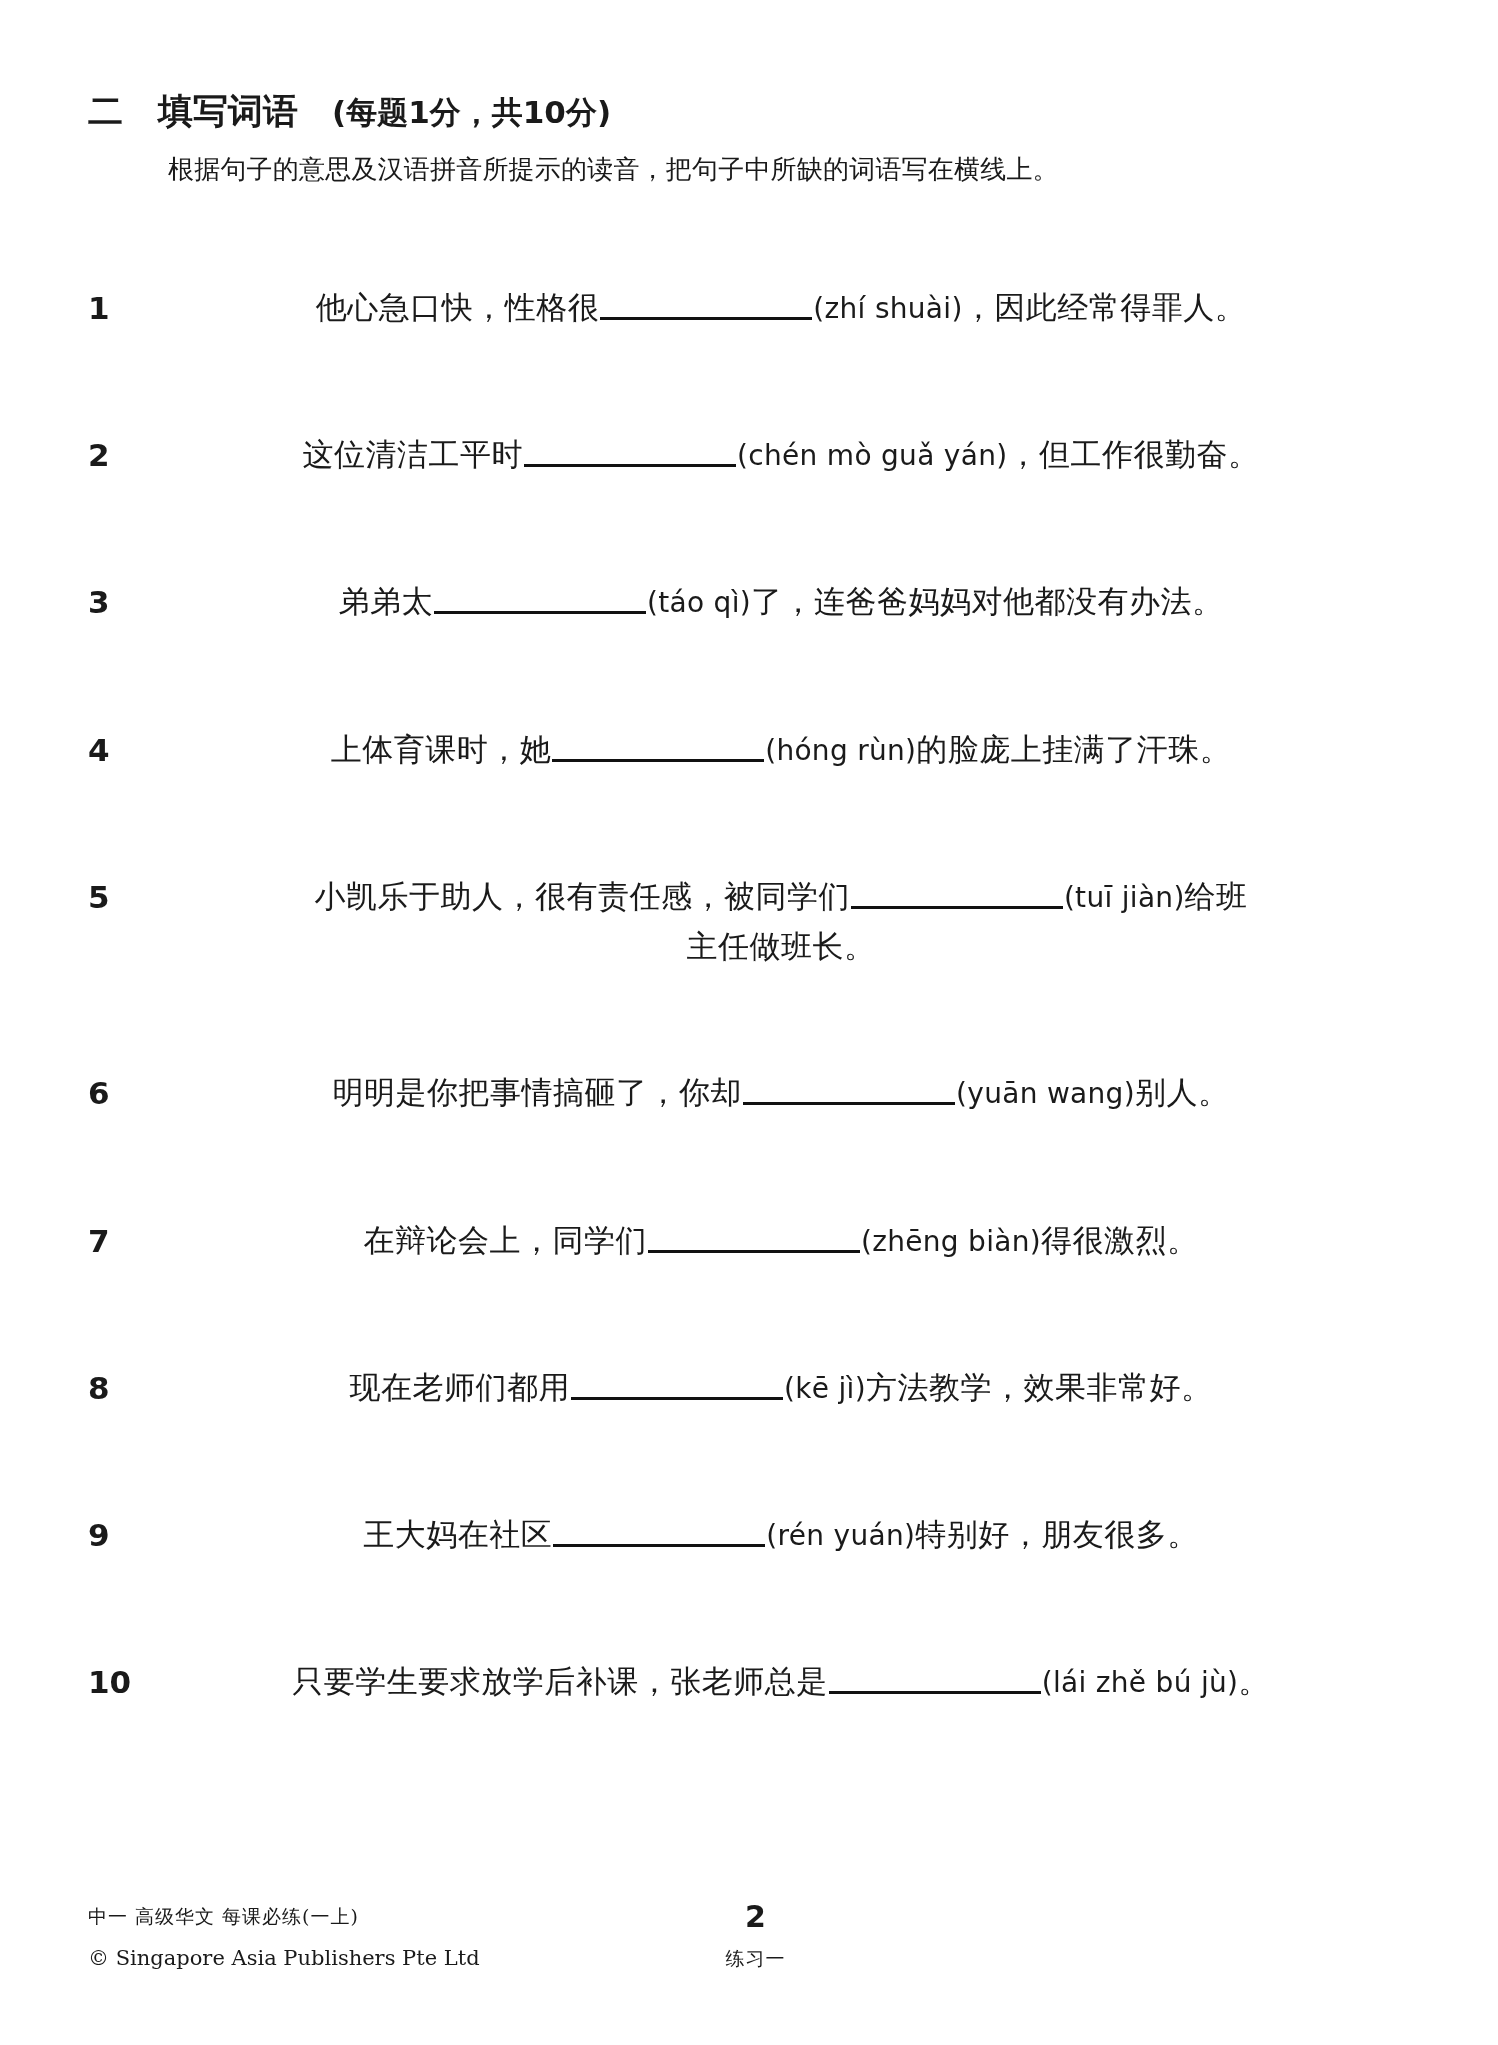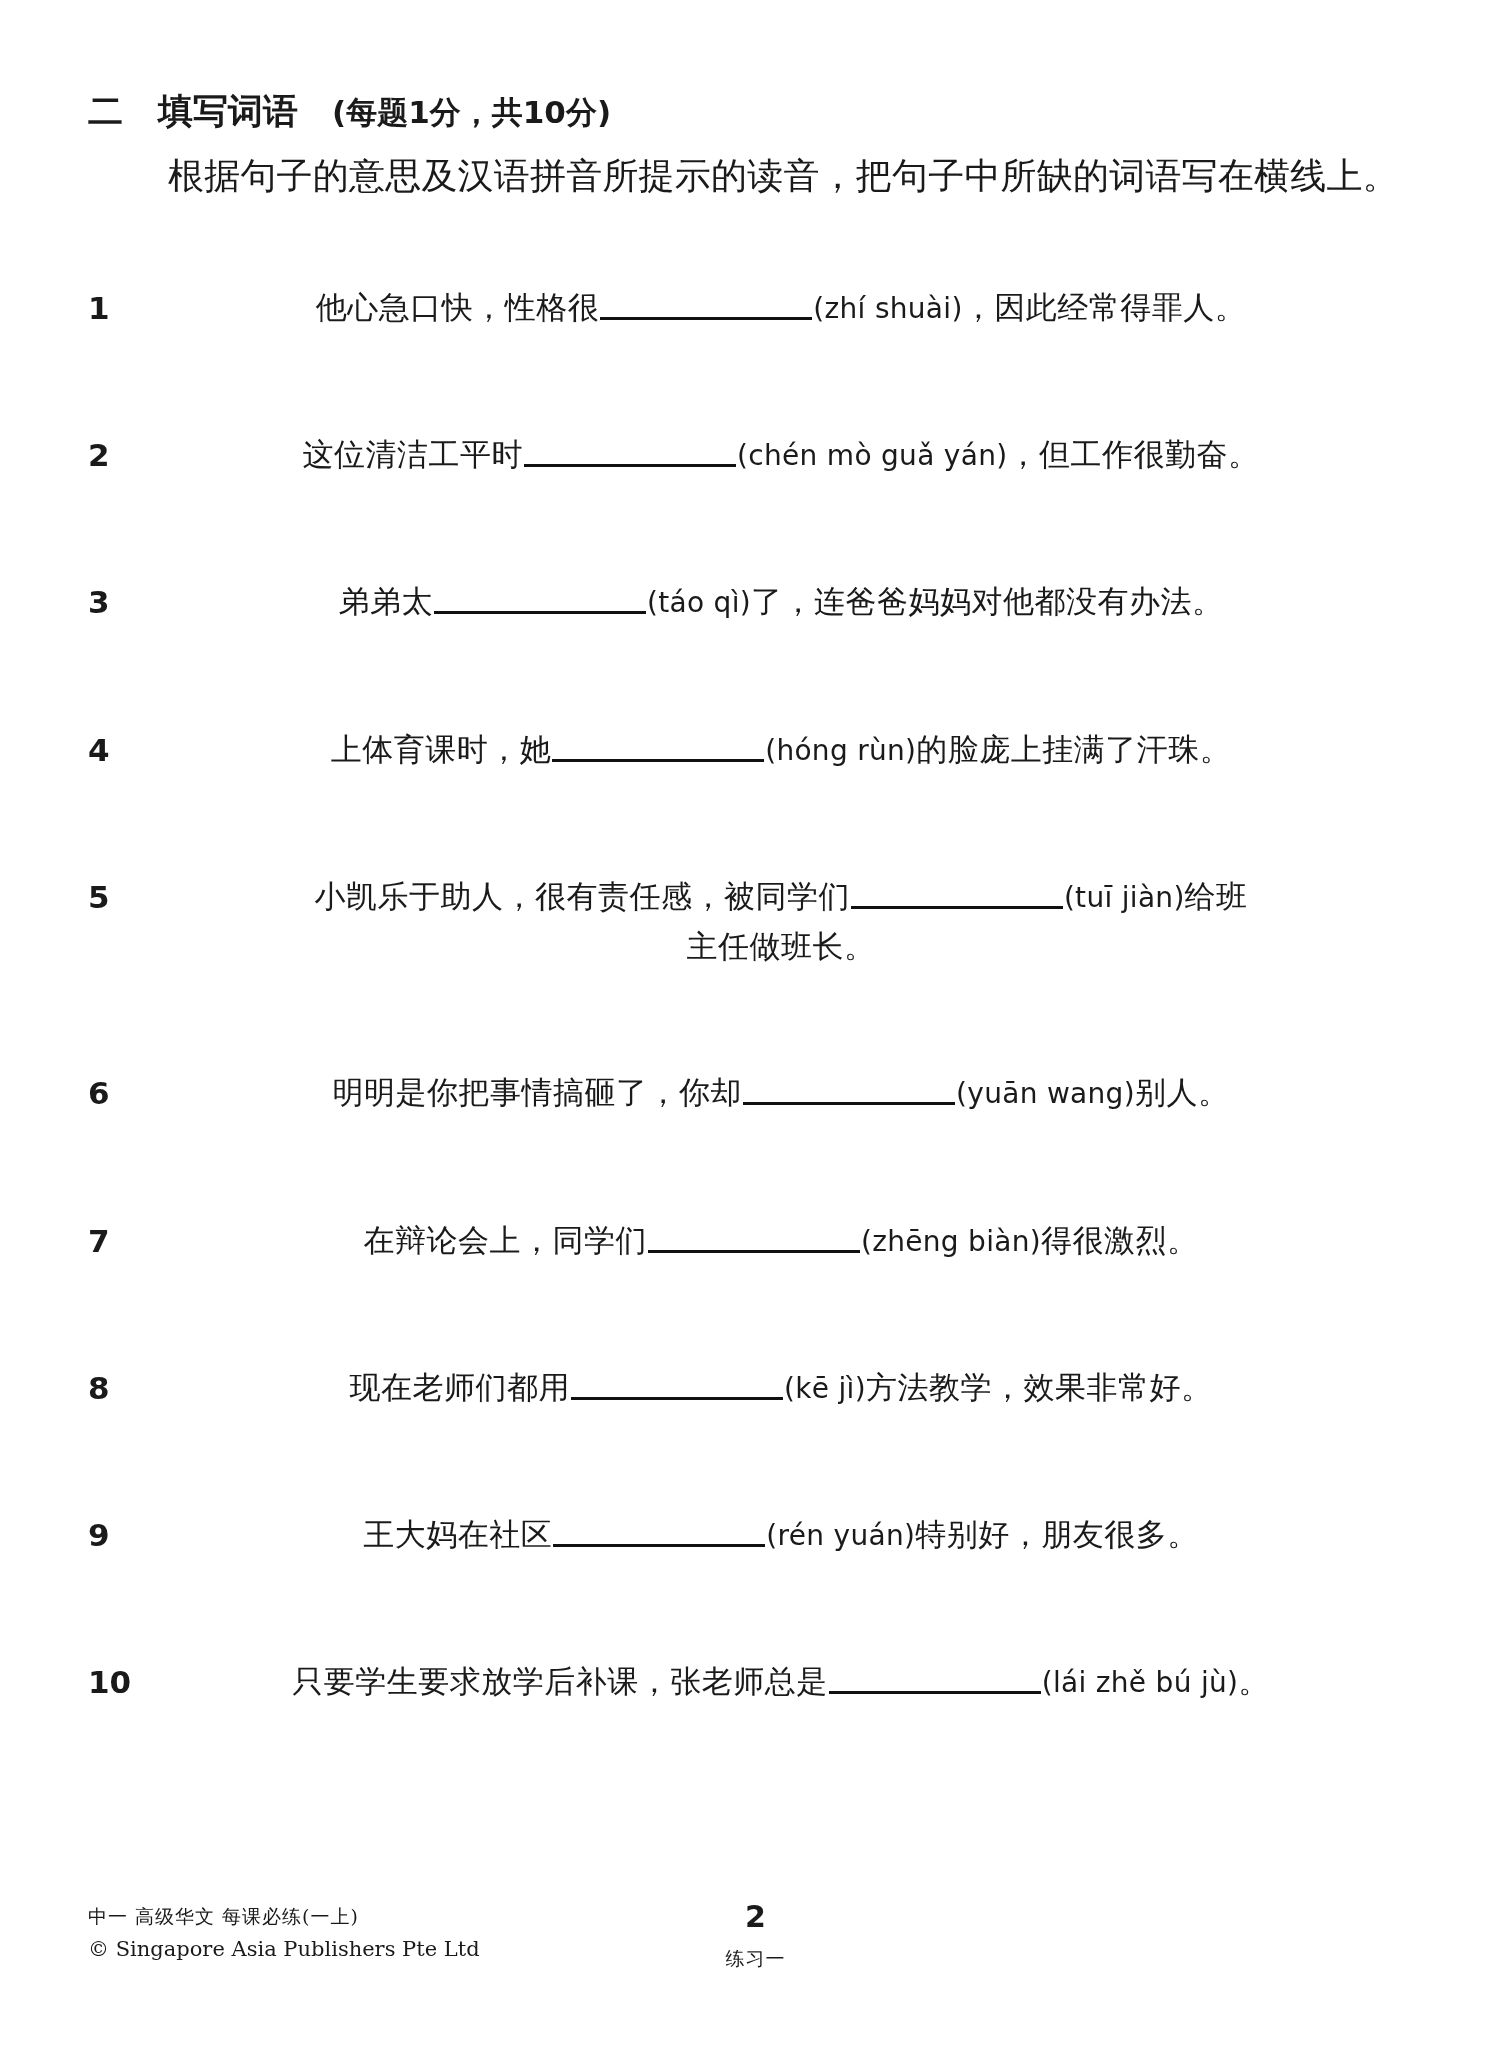--- a/index.html
+++ b/index.html
@@ -42,21 +42,21 @@
   }
   .section-marks {
     font-size: 31px;
     font-weight: 700;
   }
 
   .section-instruction {
     position: absolute;
     left: 168px;
     top: 152px;
-    font-size: 36px;
+    font-size: 26px;
     font-weight: 400;
     letter-spacing: 0.2px;
     white-space: nowrap;
   }
 
   
   .questions {
     position: absolute;
     left: 88px;
     top: 282px;
@@ -122,21 +122,21 @@
   .footer-book {
     font-family: "DejaVu Serif", "Liberation Serif", serif;
     font-size: 19px;
     letter-spacing: 1px;
     white-space: nowrap;
   }
   .footer-copy {
     font-family: "DejaVu Serif", "Liberation Serif", serif;
     font-size: 21px;
     white-space: nowrap;
-    margin-top: 5px;
+    margin-top: 14px;
   }
   .footer-center {
     position: absolute;
     left: 50%;
     transform: translateX(-50%);
     top: -4px;
     text-align: center;
   }
   .page-number {
     font-size: 30px;

